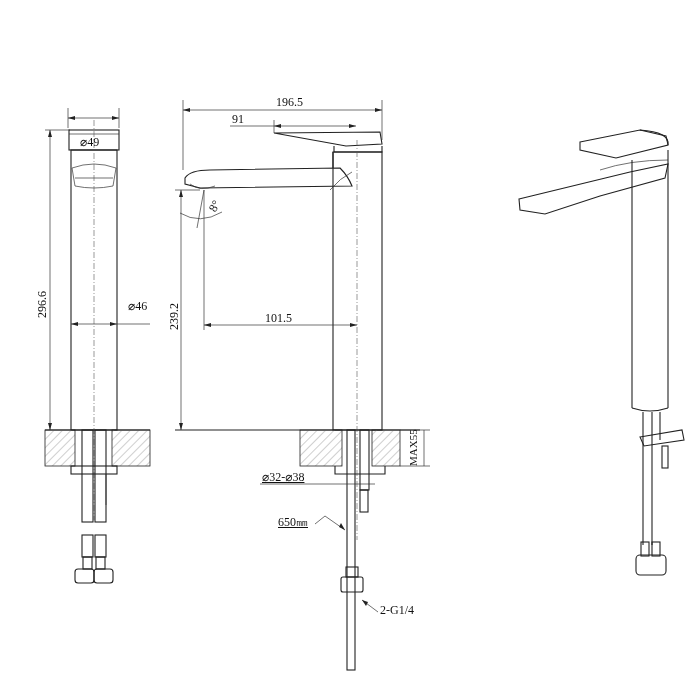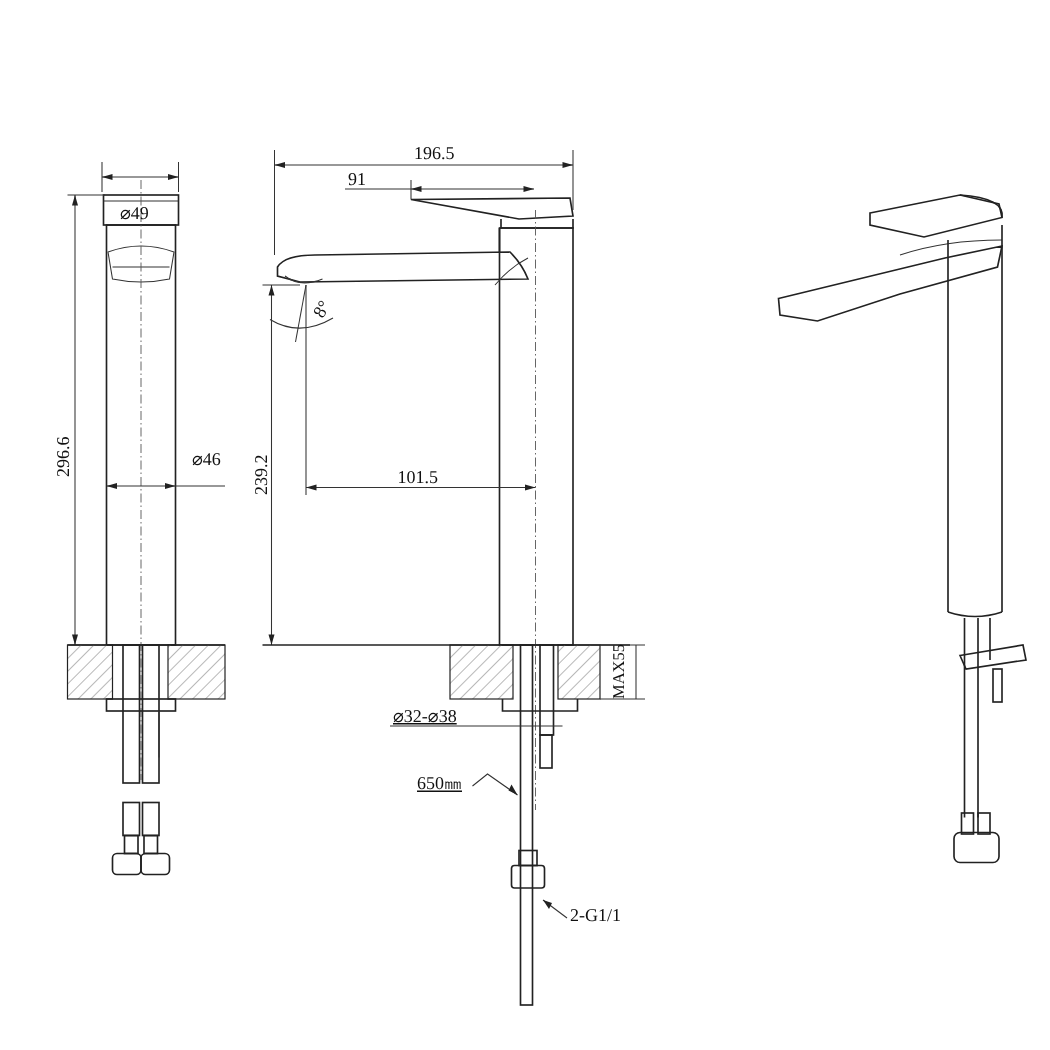--- a/index.html
+++ b/index.html
@@ -147,13 +147,13 @@
 <div class="lbl vert" style="left:36px;top:318px;">296.6</div>
 
 <div class="lbl" style="left:264px;top:96px;margin-left:12px;">196.5</div>
 <div class="lbl" style="left:232px;top:113px;">91</div>
 <div class="lbl" style="left:209px;top:200px;transform:rotate(-60deg);">8°</div>
 <div class="lbl vert" style="left:168px;top:330px;">239.2</div>
 <div class="lbl" style="left:265px;top:312px;">101.5</div>
 <div class="lbl vert" style="left:408px;top:466px;font-size:11px;">MAX55</div>
 <div class="lbl" style="left:262px;top:471px;text-decoration:underline;">⌀32-⌀38</div>
 <div class="lbl" style="left:278px;top:516px;text-decoration:underline;">650㎜</div>
-<div class="lbl" style="left:380px;top:604px;">2-G1/1</div>
+<div class="lbl" style="left:380px;top:604px;">2-G1/4</div>
 
 </body></html>

